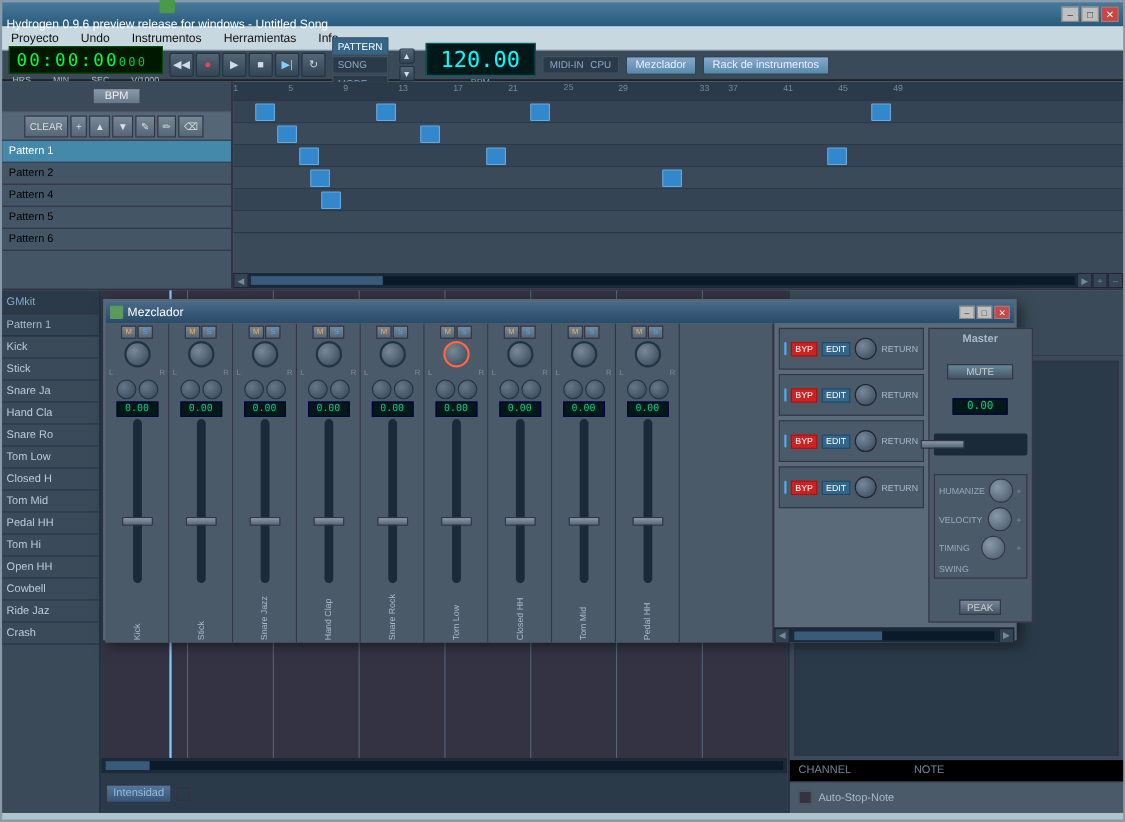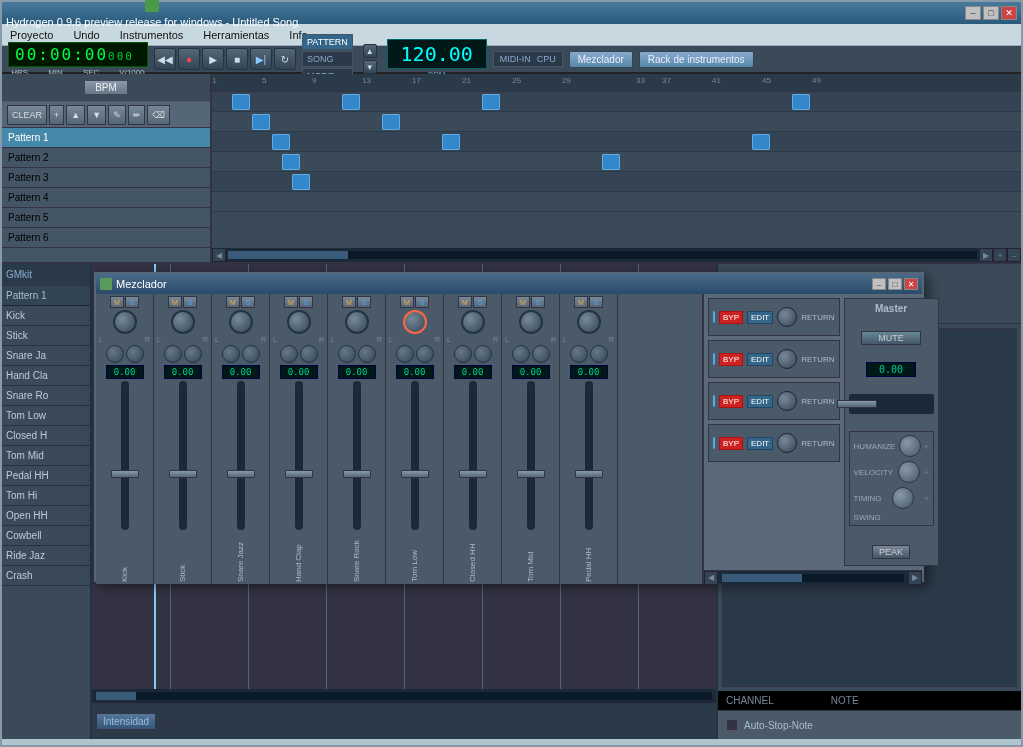--- a/index.html
+++ b/index.html
@@ -201,21 +201,21 @@
       color: #eee;
       font-size: 10px;
       padding: 1px 10px;
       cursor: pointer;
     }
 
     .song-toolbar {
       height: 26px;
       display: flex;
       align-items: center;
-      padding: 2px 5px;
+      padding: 2px 20px;
       gap: 2px;
       background: #556677;
       border-bottom: 1px solid #334;
     }
     .song-tool-btn {
       height: 20px;
       background: linear-gradient(to bottom, #778899, #556677);
       border: 1px solid #334;
       color: #ddd;
       font-size: 9px;
@@ -915,21 +915,20 @@
         <button class="song-tool-btn">+</button>
         <button class="song-tool-btn">▲</button>
         <button class="song-tool-btn">▼</button>
         <button class="song-tool-btn">✎</button>
         <button class="song-tool-btn">✏</button>
         <button class="song-tool-btn">⌫</button>
       </div>
       <div class="patterns-list">
         <div class="pattern-label selected">Pattern 1</div>
         <div class="pattern-label">Pattern 2</div>
-        <div class="pattern-label">Pattern 3</div>
         <div class="pattern-label">Pattern 4</div>
         <div class="pattern-label">Pattern 5</div>
         <div class="pattern-label">Pattern 6</div>
       </div>
     </div>
 
     <div style="flex:1;display:flex;flex-direction:column;overflow:hidden;">
       <div class="song-grid" style="flex:1;position:relative;">
 
         <div class="grid-ruler" style="position:relative;">

